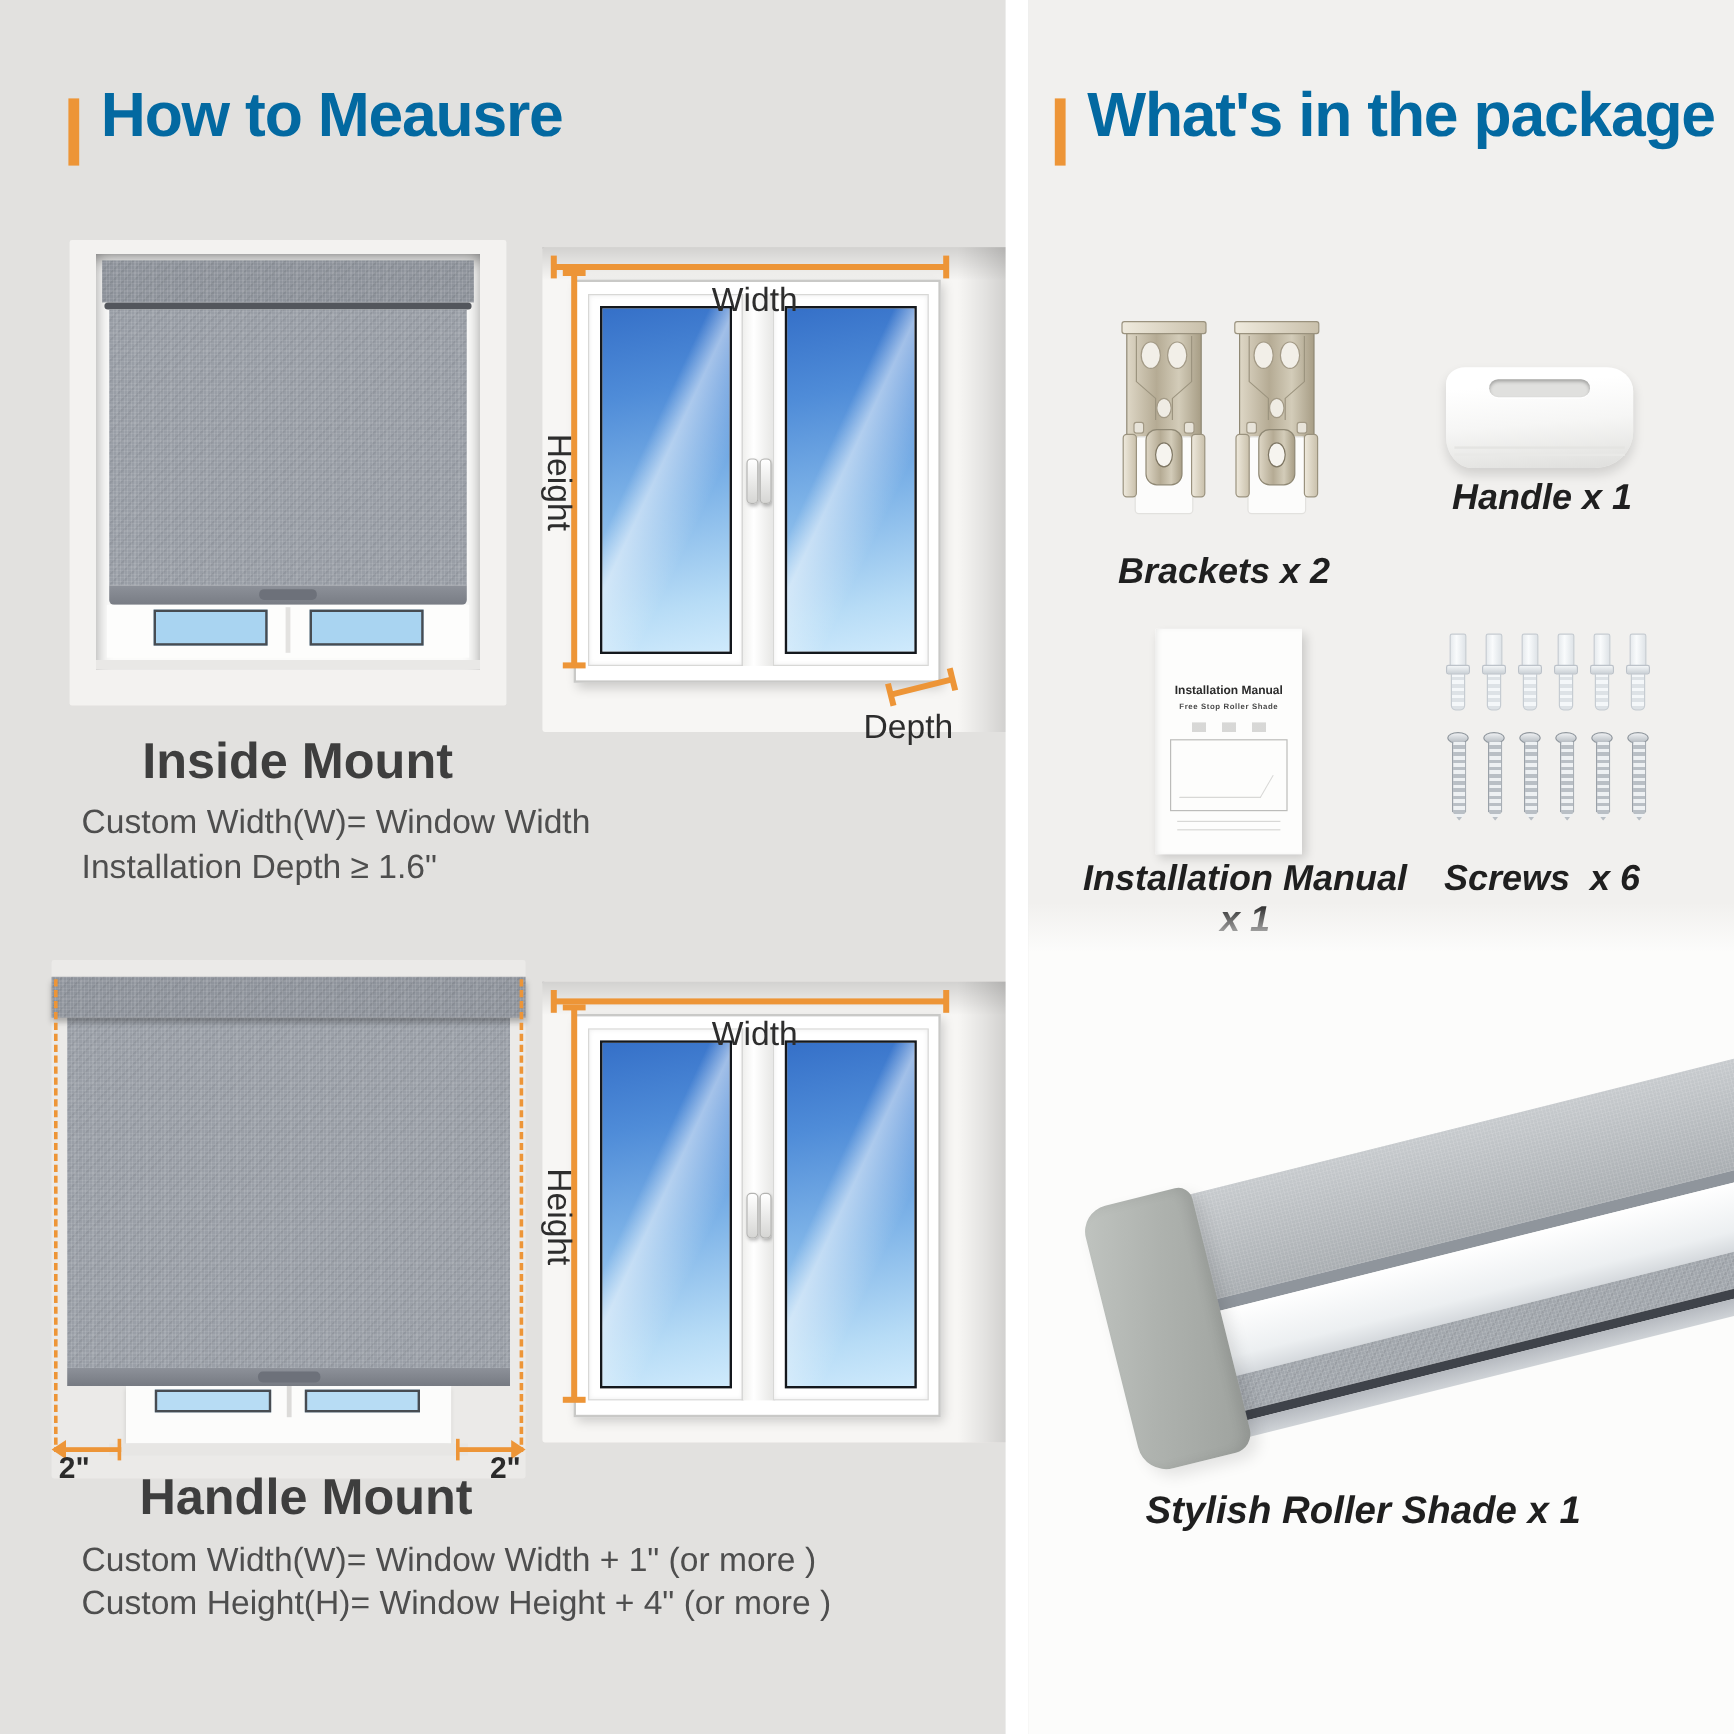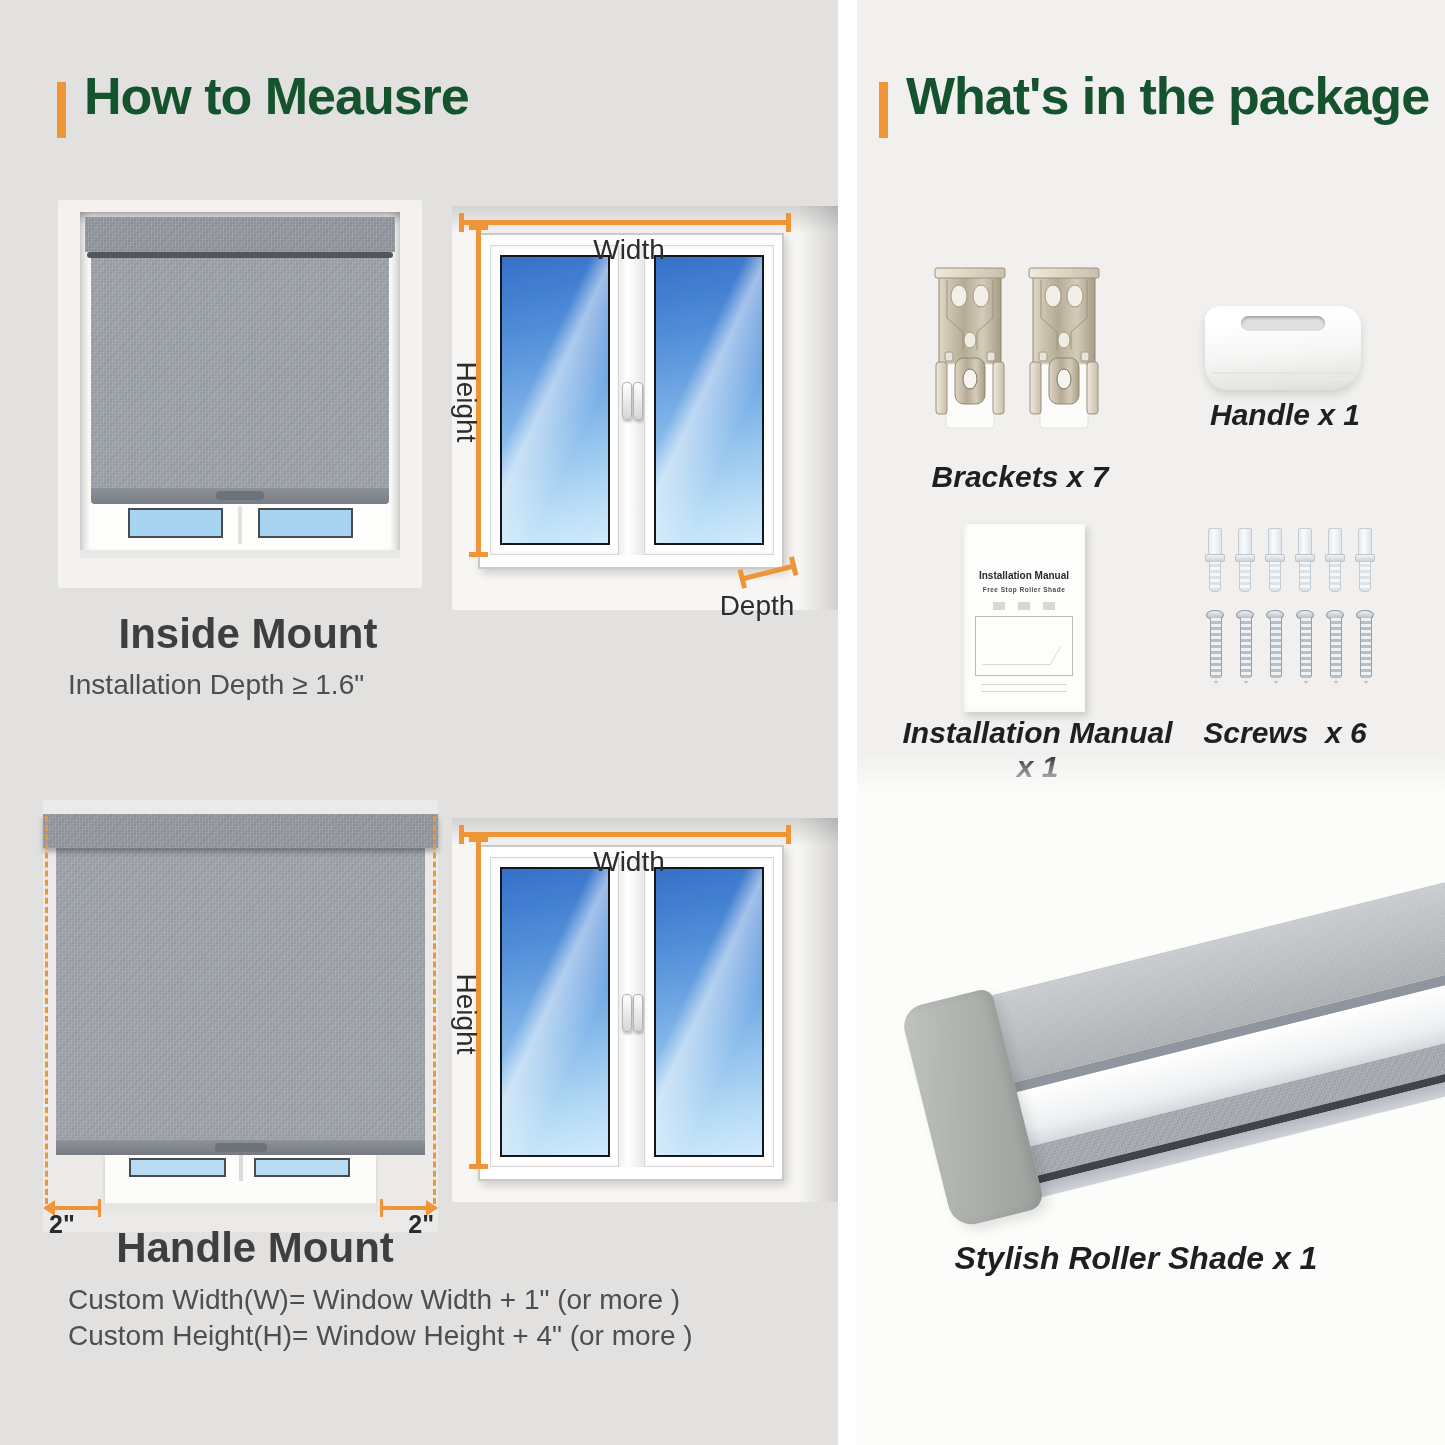--- a/index.html
+++ b/index.html
@@ -7,21 +7,21 @@
         font-family:"Liberation Sans", sans-serif;background:#e2e1df;}
   .abs{position:absolute;}
 
   
   .panel-left{position:absolute;left:0;top:0;width:838px;height:1445px;background:#e2e1df;}
   .panel-right{position:absolute;left:857px;top:0;width:588px;height:1445px;background:#f1f0ee;}
   .divider{position:absolute;left:838px;top:0;width:19px;height:1445px;background:#ffffff;}
 
   
   .accent-bar{position:absolute;width:9px;height:56px;background:#ED9537;}
-  .sec-title{position:absolute;font-size:52px;font-weight:bold;color:#14532d;letter-spacing:-1px;white-space:nowrap;}
+  .sec-title{position:absolute;font-size:52px;font-weight:bold;color:#0369a1;letter-spacing:-1px;white-space:nowrap;}
 
   
   .mount-label{position:absolute;font-size:42px;font-weight:bold;color:#3e3e3e;text-align:center;}
   .body-block{position:absolute;font-size:28px;color:#4e4e4e;line-height:38px;}
   .body-block p{margin:0;}
   .item-label{position:absolute;font-size:30px;font-weight:bold;font-style:italic;color:#1f1f1f;text-align:center;}
   .pre{white-space:pre;}
   .dim-label{position:absolute;font-size:28px;color:#2d2d2d;text-align:center;z-index:6;}
 
   
@@ -206,20 +206,21 @@
       <div class="dim-label dl-width">Width</div>
       <div class="arrow-h"></div>
       <div class="dim-label dl-height">Height</div>
       <div class="arrow-d"></div>
       <div class="dim-label dl-depth">Depth</div>
     </div>
 
     <div class="mount-label" style="left:78px;top:610px;width:340px;">Inside Mount</div>
 
     <div class="body-block" style="left:68px;top:666px;width:760px;">
+      <p>Custom Width(W)= Window Width</p>
       <p>Installation Depth ≥ 1.6"</p>
     </div>
 
     <div class="photo-outside">
       <div class="po-window">
         <div class="po-pane l"></div>
         <div class="po-pane r"></div>
         <div class="po-mull"></div>
       </div>
       <div class="po-sill"></div>
@@ -309,21 +310,21 @@
       <ellipse cx="37" cy="74" rx="6" ry="8" fill="#efece4" stroke="#a39a86"></ellipse>
       <rect x="12" y="86" width="8" height="9" rx="2" fill="#e8e4da" stroke="#a39a86"></rect>
       <rect x="54" y="86" width="8" height="9" rx="2" fill="#e8e4da" stroke="#a39a86"></rect>
       <rect x="13" y="98" width="48" height="64" rx="3" fill="#fcfcfb" stroke="#e2e1de"></rect>
       <rect x="3" y="96" width="11" height="52" rx="3" fill="url(#metL)" stroke="#9a927e"></rect>
       <rect x="60" y="96" width="11" height="52" rx="3" fill="url(#metL)" stroke="#9a927e"></rect>
       <rect x="22" y="92" width="30" height="46" rx="9" fill="url(#met)" stroke="#8f8874"></rect>
       <ellipse cx="37" cy="113" rx="7" ry="10" fill="#f6f4ef" stroke="#7e7663"></ellipse>
     </g>
   </svg>
-  <div class="item-label" style="left:900px;top:460px;width:240px;">Brackets x 7</div>
+  <div class="item-label" style="left:900px;top:460px;width:240px;">Brackets x 2</div>
 
   <div class="handle">
     <div class="slot"></div>
     <div class="ridge"></div>
   </div>
   <div class="item-label" style="left:1190px;top:398px;width:190px;">Handle x 1</div>
 
   <div class="manual">
     <div class="m-title">Installation Manual</div>
     <div class="m-sub">Free Stop Roller Shade</div>

